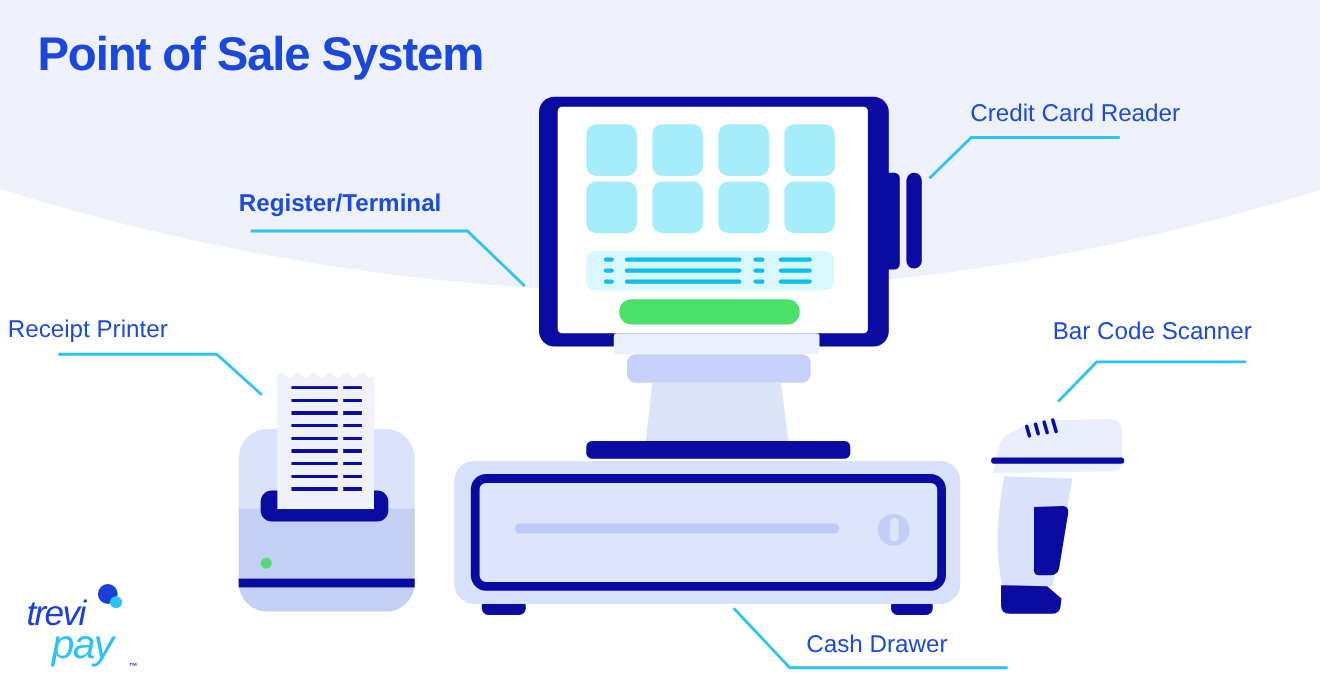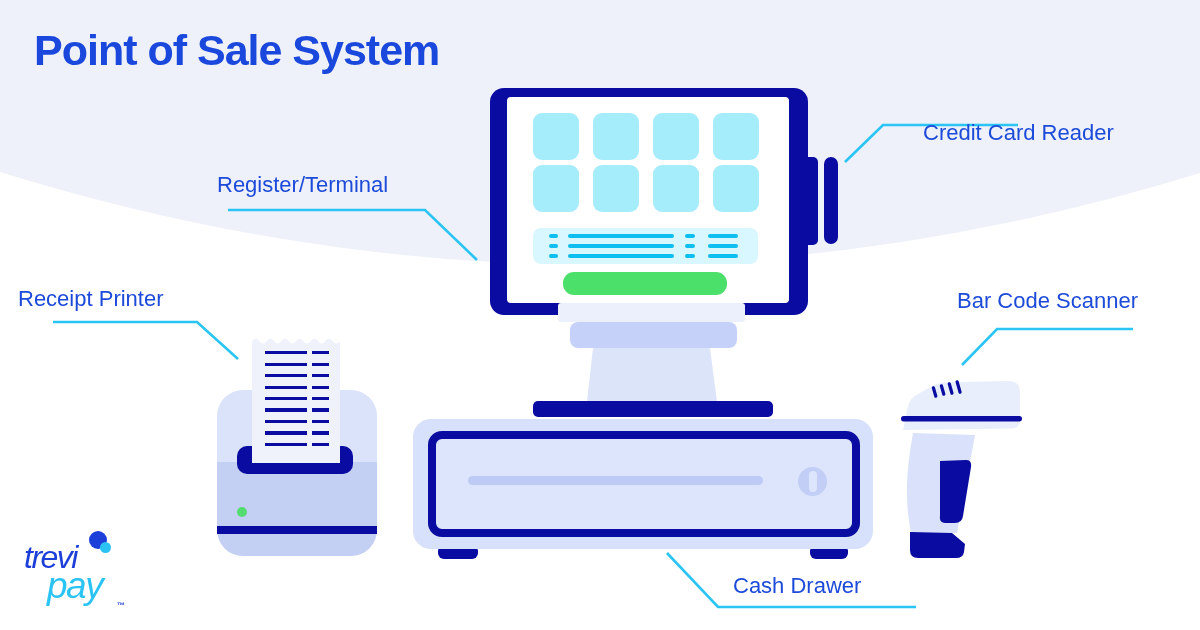--- a/index.html
+++ b/index.html
@@ -12,23 +12,23 @@
     --scanner-head:#E8EEFC; --scanner-grip:#D9E2FA;
     --bg-top:#EEF1FA; --logo-blue:#1C3FD9; --logo-cyan:#2BC3F4;
   }
   html,body{margin:0;padding:0;}
   body{font-family:"Liberation Sans", sans-serif; background:#fff;}
   .stage{position:relative;width:1200px;height:630px;background:#fff;overflow:hidden;text-align:right;}
   .stage *{position:absolute;box-sizing:border-box;}
   .bg-curve{left:0;top:0;width:1200px;height:630px;z-index:0;}
   .title{left:34px;top:26px;font-size:43px;font-weight:800;letter-spacing:-1px;color:var(--title-blue);z-index:5;white-space:nowrap;}
   .lbl{font-size:22px;font-weight:500;color:var(--label-blue);z-index:5;white-space:nowrap;}
-  .lbl.register{left:217px;top:172px;}
-  .lbl.credit{left:923px;top:90px;margin-top:30px;}
-  .lbl.receipt{left:18px;top:286px;}
+  .lbl.register{left:217px;top:172px;font-weight:bold;}
+  .lbl.credit{left:882px;top:90px;}
+  .lbl.receipt{left:7px;top:286px;}
   .lbl.barcode{left:957px;top:288px;}
   .lbl.cash{left:733px;top:573px;}
   .connectors{left:0;top:0;width:1200px;height:630px;z-index:4;pointer-events:none;}
 
   
   .monitor-frame{left:490px;top:88px;width:318px;height:227px;border-radius:14px;background:var(--navy);z-index:2;}
   .monitor-screen{left:507px;top:97px;width:282px;height:206px;border-radius:4px;background:#fff;z-index:2;}
   .tile{width:46px;height:47px;border-radius:9px;background:var(--tile-cyan);z-index:3;}
   .screen-panel{left:533px;top:228px;width:225px;height:36px;border-radius:8px;background:var(--panel-cyan);z-index:3;
     display:flex;flex-direction:column;justify-content:center;gap:6px;padding:0 16px;position:absolute;}

